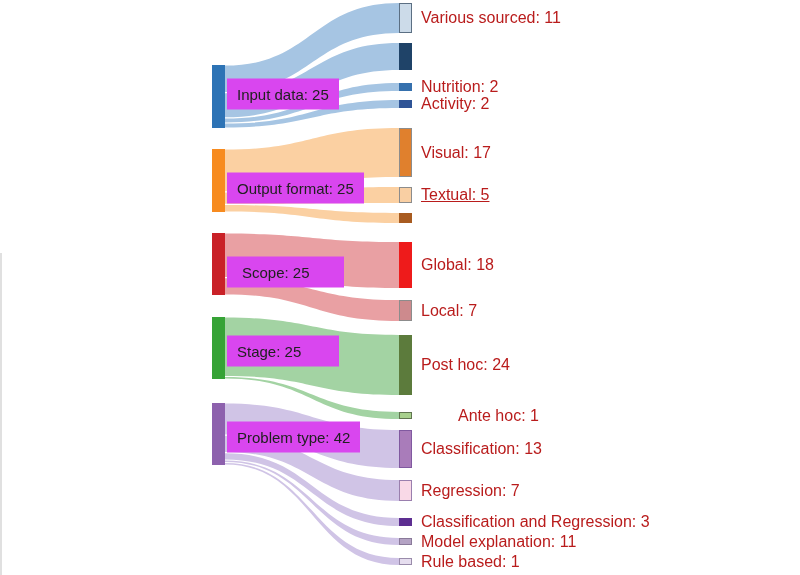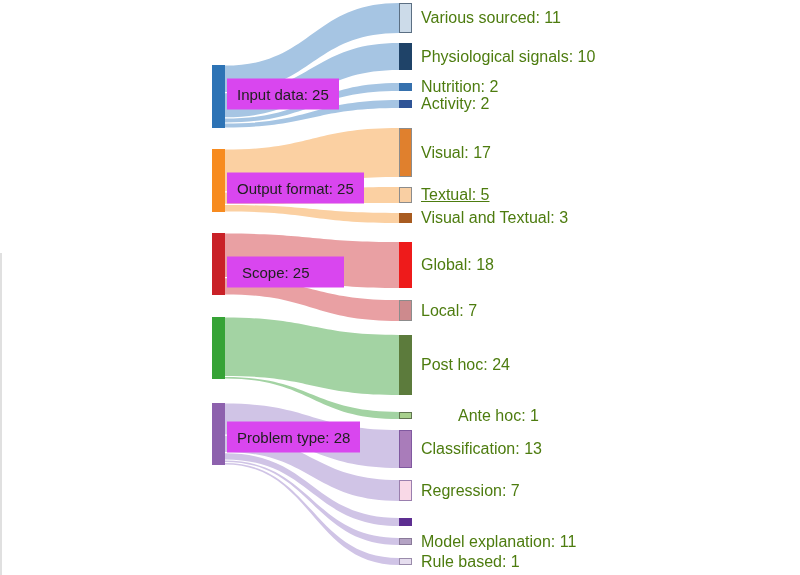--- a/index.html
+++ b/index.html
@@ -12,21 +12,21 @@
   .node{
     position:absolute;box-sizing:border-box;border:1.5px solid transparent;
   }
   .left-label{
     position:absolute;transform:translateY(-50%);
     background:#d946ef;color:#212121;font-size:15px;line-height:17px;
     padding:7px 10px;min-width:92px;white-space:nowrap;
   }
   .right-label{
     position:absolute;transform:translateY(-50%);
-    color:#4d7c0f;font-size:16px;line-height:18px;white-space:nowrap;
+    color:#b91c1c;font-size:16px;line-height:18px;white-space:nowrap;
   }
   .edge-line{position:absolute;background:#e0e0e0;}
 </style>
 </head>
 <body>
 
 <div id="canvas">
   <svg id="flows" width="800" height="575" viewBox="0 0 800 575">
       <path d="M 225 65.6 C 312 65.6 312 3 399 3 L 399 33 C 312 33 312 92.1 225 92.1 Z" fill="#a6c5e3"></path>
       <path d="M 225 93.3 C 312 93.3 312 43 399 43 L 399 70 C 312 70 312 117.3 225 117.3 Z" fill="#a6c5e3"></path>
@@ -44,50 +44,50 @@
       <path d="M 225 453.2 C 312 453.2 312 518 399 518 L 399 526 C 312 526 312 459.4 225 459.4 Z" fill="#d0c4e6"></path>
       <path d="M 225 460.6 C 312 460.6 312 538 399 538 L 399 545 C 312 545 312 461.9 225 461.9 Z" fill="#d0c4e6"></path>
       <path d="M 225 463.1 C 312 463.1 312 558 399 558 L 399 565 C 312 565 312 464.4 225 464.4 Z" fill="#d0c4e6"></path>
     </svg>
   <div id="node-layer">
       <div class="node" style="left: 212px; top: 65px; width: 13px; height: 63px; background: rgb(45, 115, 181); border-color: rgb(45, 115, 181);"></div>
       <div class="left-label" style="left: 227px; top: 93.5px;">Input data: 25</div>
       <div class="node" style="left: 399px; top: 3px; width: 13px; height: 30px; background: rgb(204, 219, 233); border-color: rgb(91, 111, 131);"></div>
       <div class="right-label" style="left: 421px; top: 18px;">Various sourced: 11</div>
       <div class="node" style="left: 399px; top: 43px; width: 13px; height: 27px; background: rgb(31, 67, 104); border-color: rgb(31, 67, 104);"></div>
-      <div class="right-label" style="left: 421px; top: 56.5px;">Physiological signals: 10</div>
       <div class="node" style="left: 399px; top: 83px; width: 13px; height: 8px; background: rgb(53, 112, 173); border-color: rgb(53, 112, 173);"></div>
       <div class="right-label" style="left: 421px; top: 87px;">Nutrition: 2</div>
       <div class="node" style="left: 399px; top: 100px; width: 13px; height: 8px; background: rgb(47, 84, 150); border-color: rgb(47, 84, 150);"></div>
       <div class="right-label" style="left: 421px; top: 104px;">Activity: 2</div>
       <div class="node" style="left: 212px; top: 149px; width: 13px; height: 63px; background: rgb(247, 139, 31); border-color: rgb(247, 139, 31);"></div>
       <div class="left-label" style="left: 227px; top: 187.5px;">Output format: 25</div>
       <div class="node" style="left: 399px; top: 128px; width: 13px; height: 49px; background: rgb(224, 128, 45); border-color: rgb(140, 140, 140);"></div>
       <div class="right-label" style="left: 421px; top: 152.5px;">Visual: 17</div>
       <div class="node" style="left: 399px; top: 187px; width: 13px; height: 16px; background: rgb(249, 207, 163); border-color: rgb(140, 140, 140);"></div>
       <div class="right-label" style="left: 421px; top: 195px; text-decoration: underline;">Textual: 5</div>
       <div class="node" style="left: 399px; top: 213px; width: 13px; height: 10px; background: rgb(168, 91, 32); border-color: rgb(168, 91, 32);"></div>
-      <div class="right-label" style="left: 421px; top: 218px;">Visual and Textual: 3</div>
       <div class="node" style="left: 212px; top: 233px; width: 13px; height: 62px; background: rgb(201, 33, 39); border-color: rgb(201, 33, 39);"></div>
       <div class="left-label" style="left: 227px; top: 272px; padding-left: 15px;">Scope: 25</div>
       <div class="node" style="left: 399px; top: 242px; width: 13px; height: 46px; background: rgb(238, 27, 27); border-color: rgb(238, 27, 27);"></div>
       <div class="right-label" style="left: 421px; top: 265px;">Global: 18</div>
       <div class="node" style="left: 399px; top: 300px; width: 13px; height: 21px; background: rgb(205, 138, 141); border-color: rgb(140, 140, 140);"></div>
       <div class="right-label" style="left: 421px; top: 310.5px;">Local: 7</div>
       <div class="node" style="left: 212px; top: 317px; width: 13px; height: 62px; background: rgb(54, 163, 54); border-color: rgb(54, 163, 54);"></div>
+      <div class="left-label" style="left: 227px; top: 351px;">Stage: 25</div>
       <div class="node" style="left: 399px; top: 335px; width: 13px; height: 60px; background: rgb(92, 123, 60); border-color: rgb(92, 123, 60);"></div>
       <div class="right-label" style="left: 421px; top: 365px;">Post hoc: 24</div>
       <div class="node" style="left: 399px; top: 412px; width: 13px; height: 7px; background: rgb(168, 208, 141); border-color: rgb(96, 117, 79);"></div>
       <div class="right-label" style="left: 421px; top: 415.5px; margin-left: 37px;">Ante hoc: 1</div>
       <div class="node" style="left: 212px; top: 403px; width: 13px; height: 62px; background: rgb(141, 97, 173); border-color: rgb(141, 97, 173);"></div>
-      <div class="left-label" style="left: 227px; top: 437px;">Problem type: 28</div>
+      <div class="left-label" style="left: 227px; top: 437px;">Problem type: 42</div>
       <div class="node" style="left: 399px; top: 430px; width: 13px; height: 38px; background: rgb(169, 124, 186); border-color: rgb(128, 89, 160);"></div>
       <div class="right-label" style="left: 421px; top: 449px;">Classification: 13</div>
       <div class="node" style="left: 399px; top: 480px; width: 13px; height: 21px; background: rgb(249, 217, 231); border-color: rgb(154, 127, 174);"></div>
       <div class="right-label" style="left: 421px; top: 490.5px;">Regression: 7</div>
       <div class="node" style="left: 399px; top: 518px; width: 13px; height: 8px; background: rgb(93, 46, 145); border-color: rgb(93, 46, 145);"></div>
+      <div class="right-label" style="left: 421px; top: 522px;">Classification and Regression: 3</div>
       <div class="node" style="left: 399px; top: 538px; width: 13px; height: 7px; background: rgb(180, 163, 196); border-color: rgb(138, 122, 154);"></div>
       <div class="right-label" style="left: 421px; top: 541.5px;">Model explanation: 11</div>
       <div class="node" style="left: 399px; top: 558px; width: 13px; height: 7px; background: rgb(230, 222, 239); border-color: rgb(154, 140, 171);"></div>
       <div class="right-label" style="left: 421px; top: 561.5px;">Rule based: 1</div>
     </div>
   <div class="edge-line" style="left:0;top:253px;width:2px;height:322px;"></div>
 </div>
 
 </body></html>

